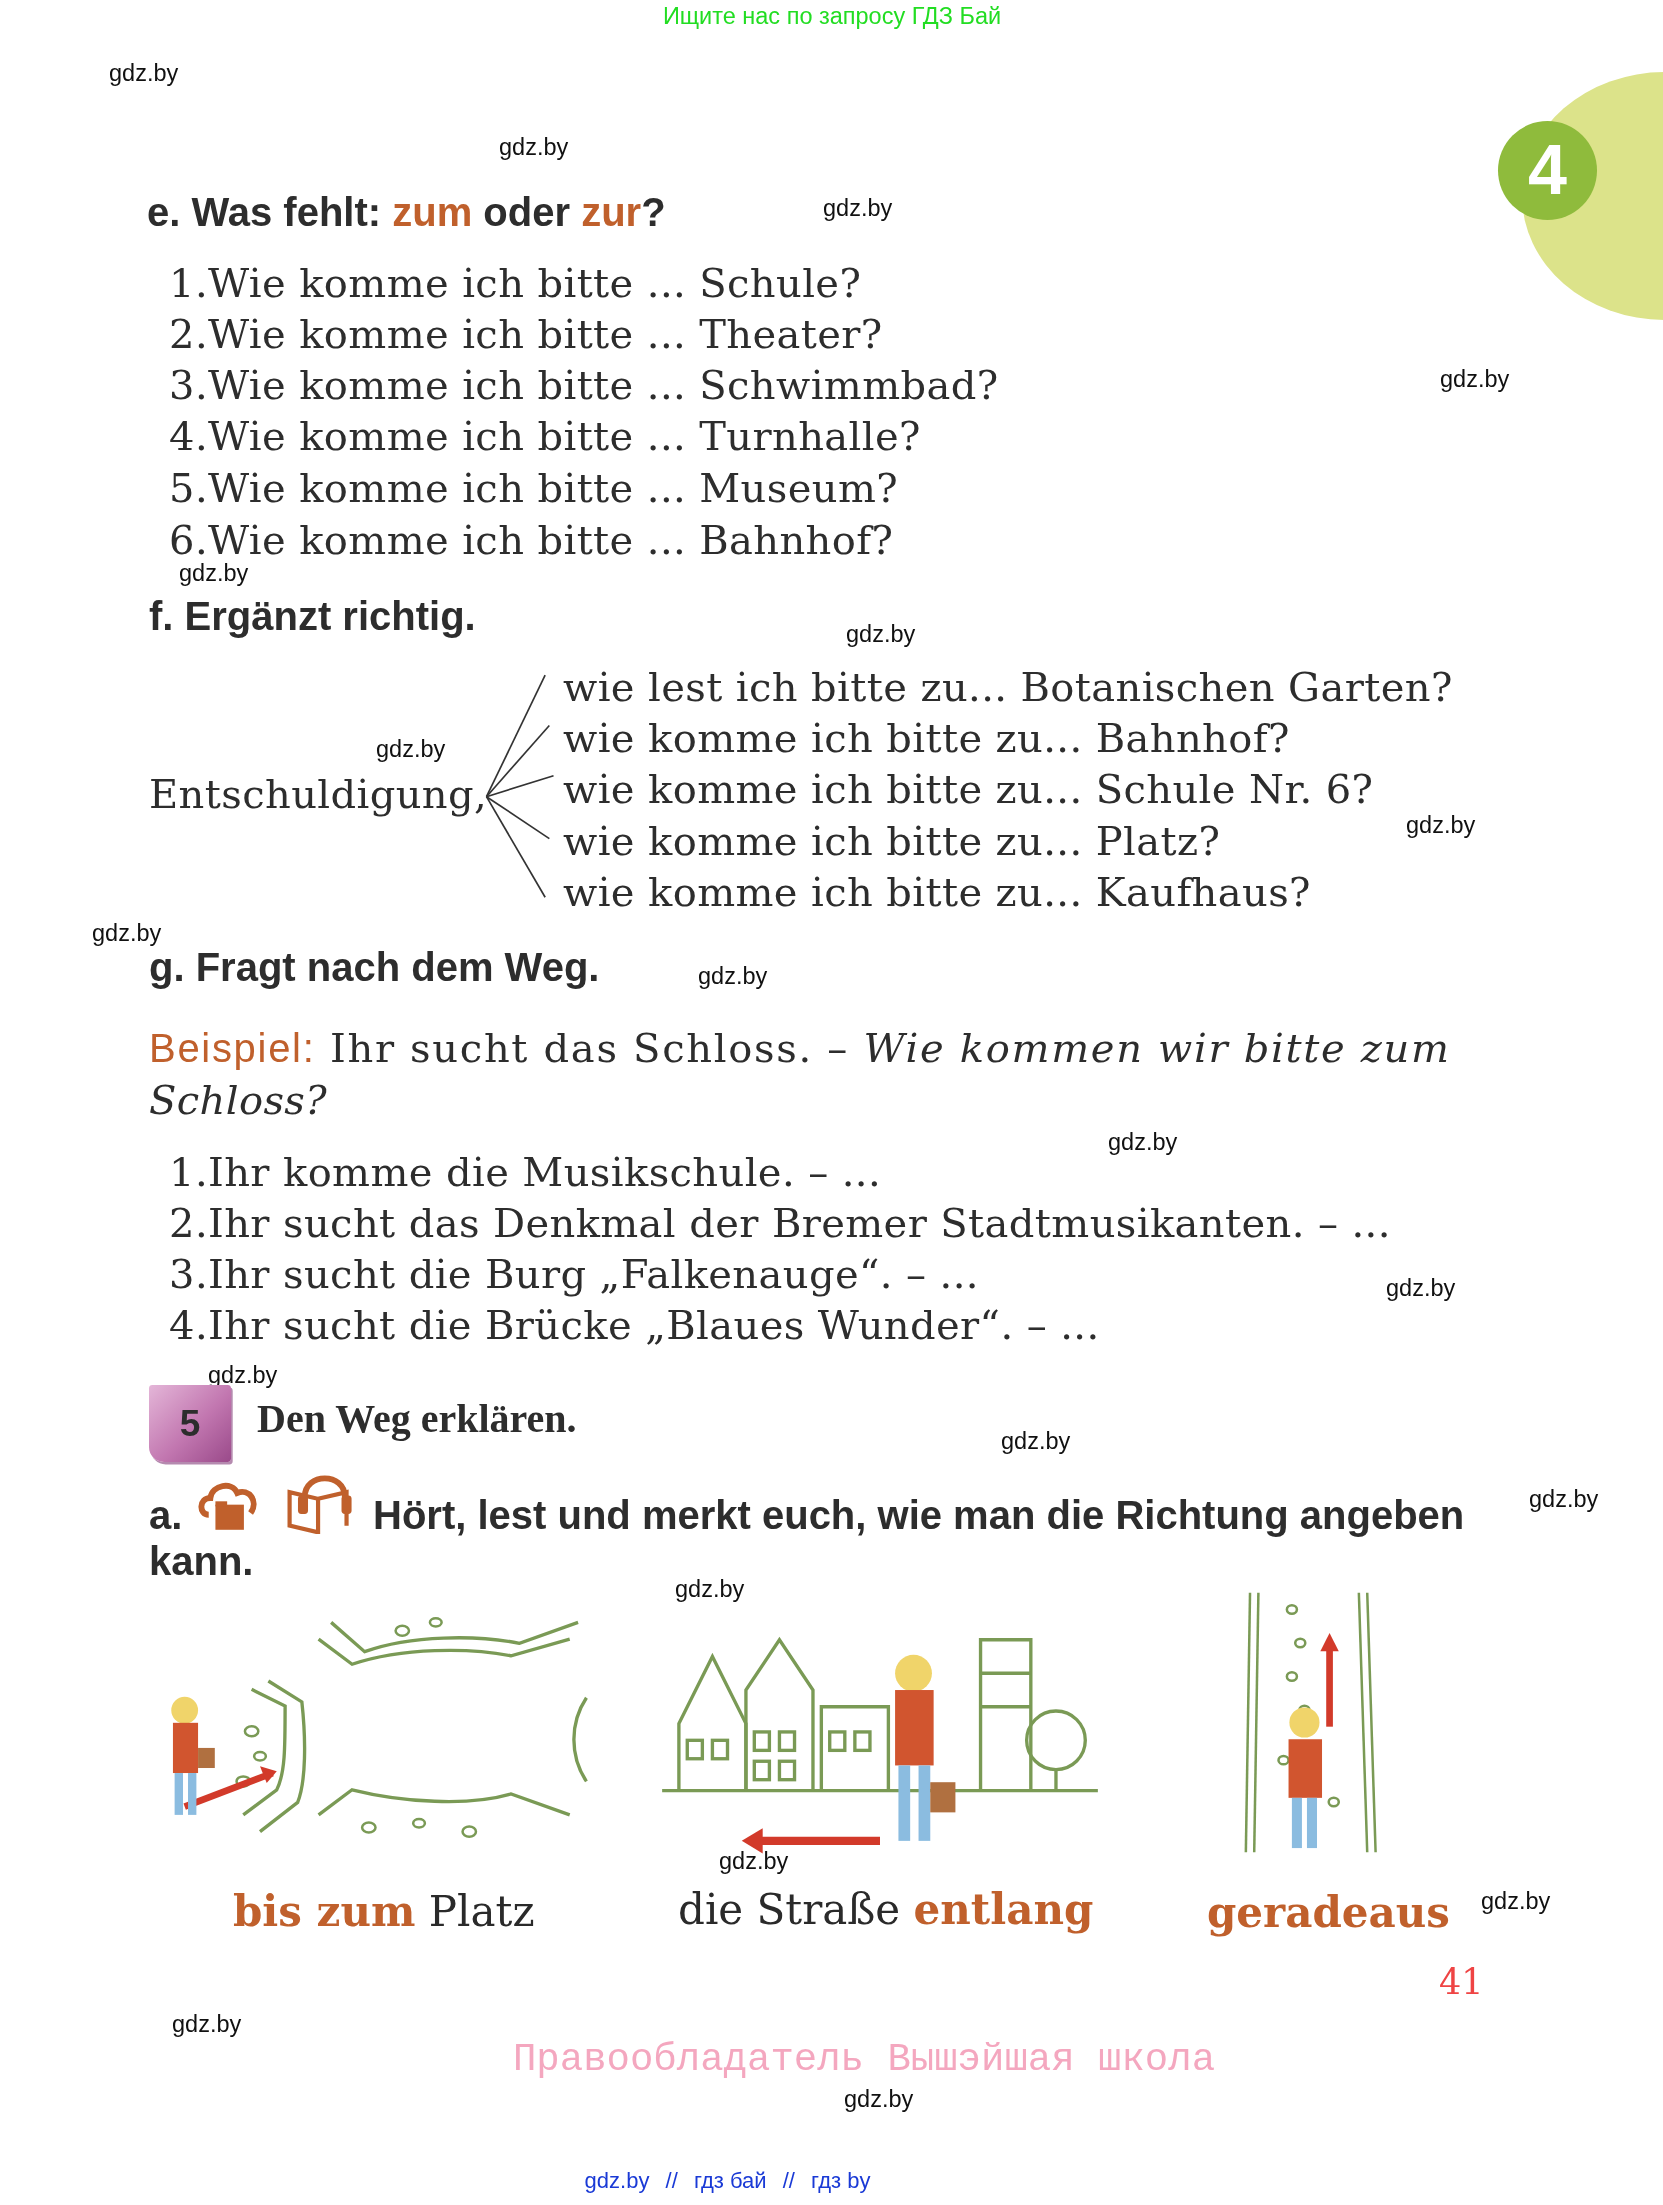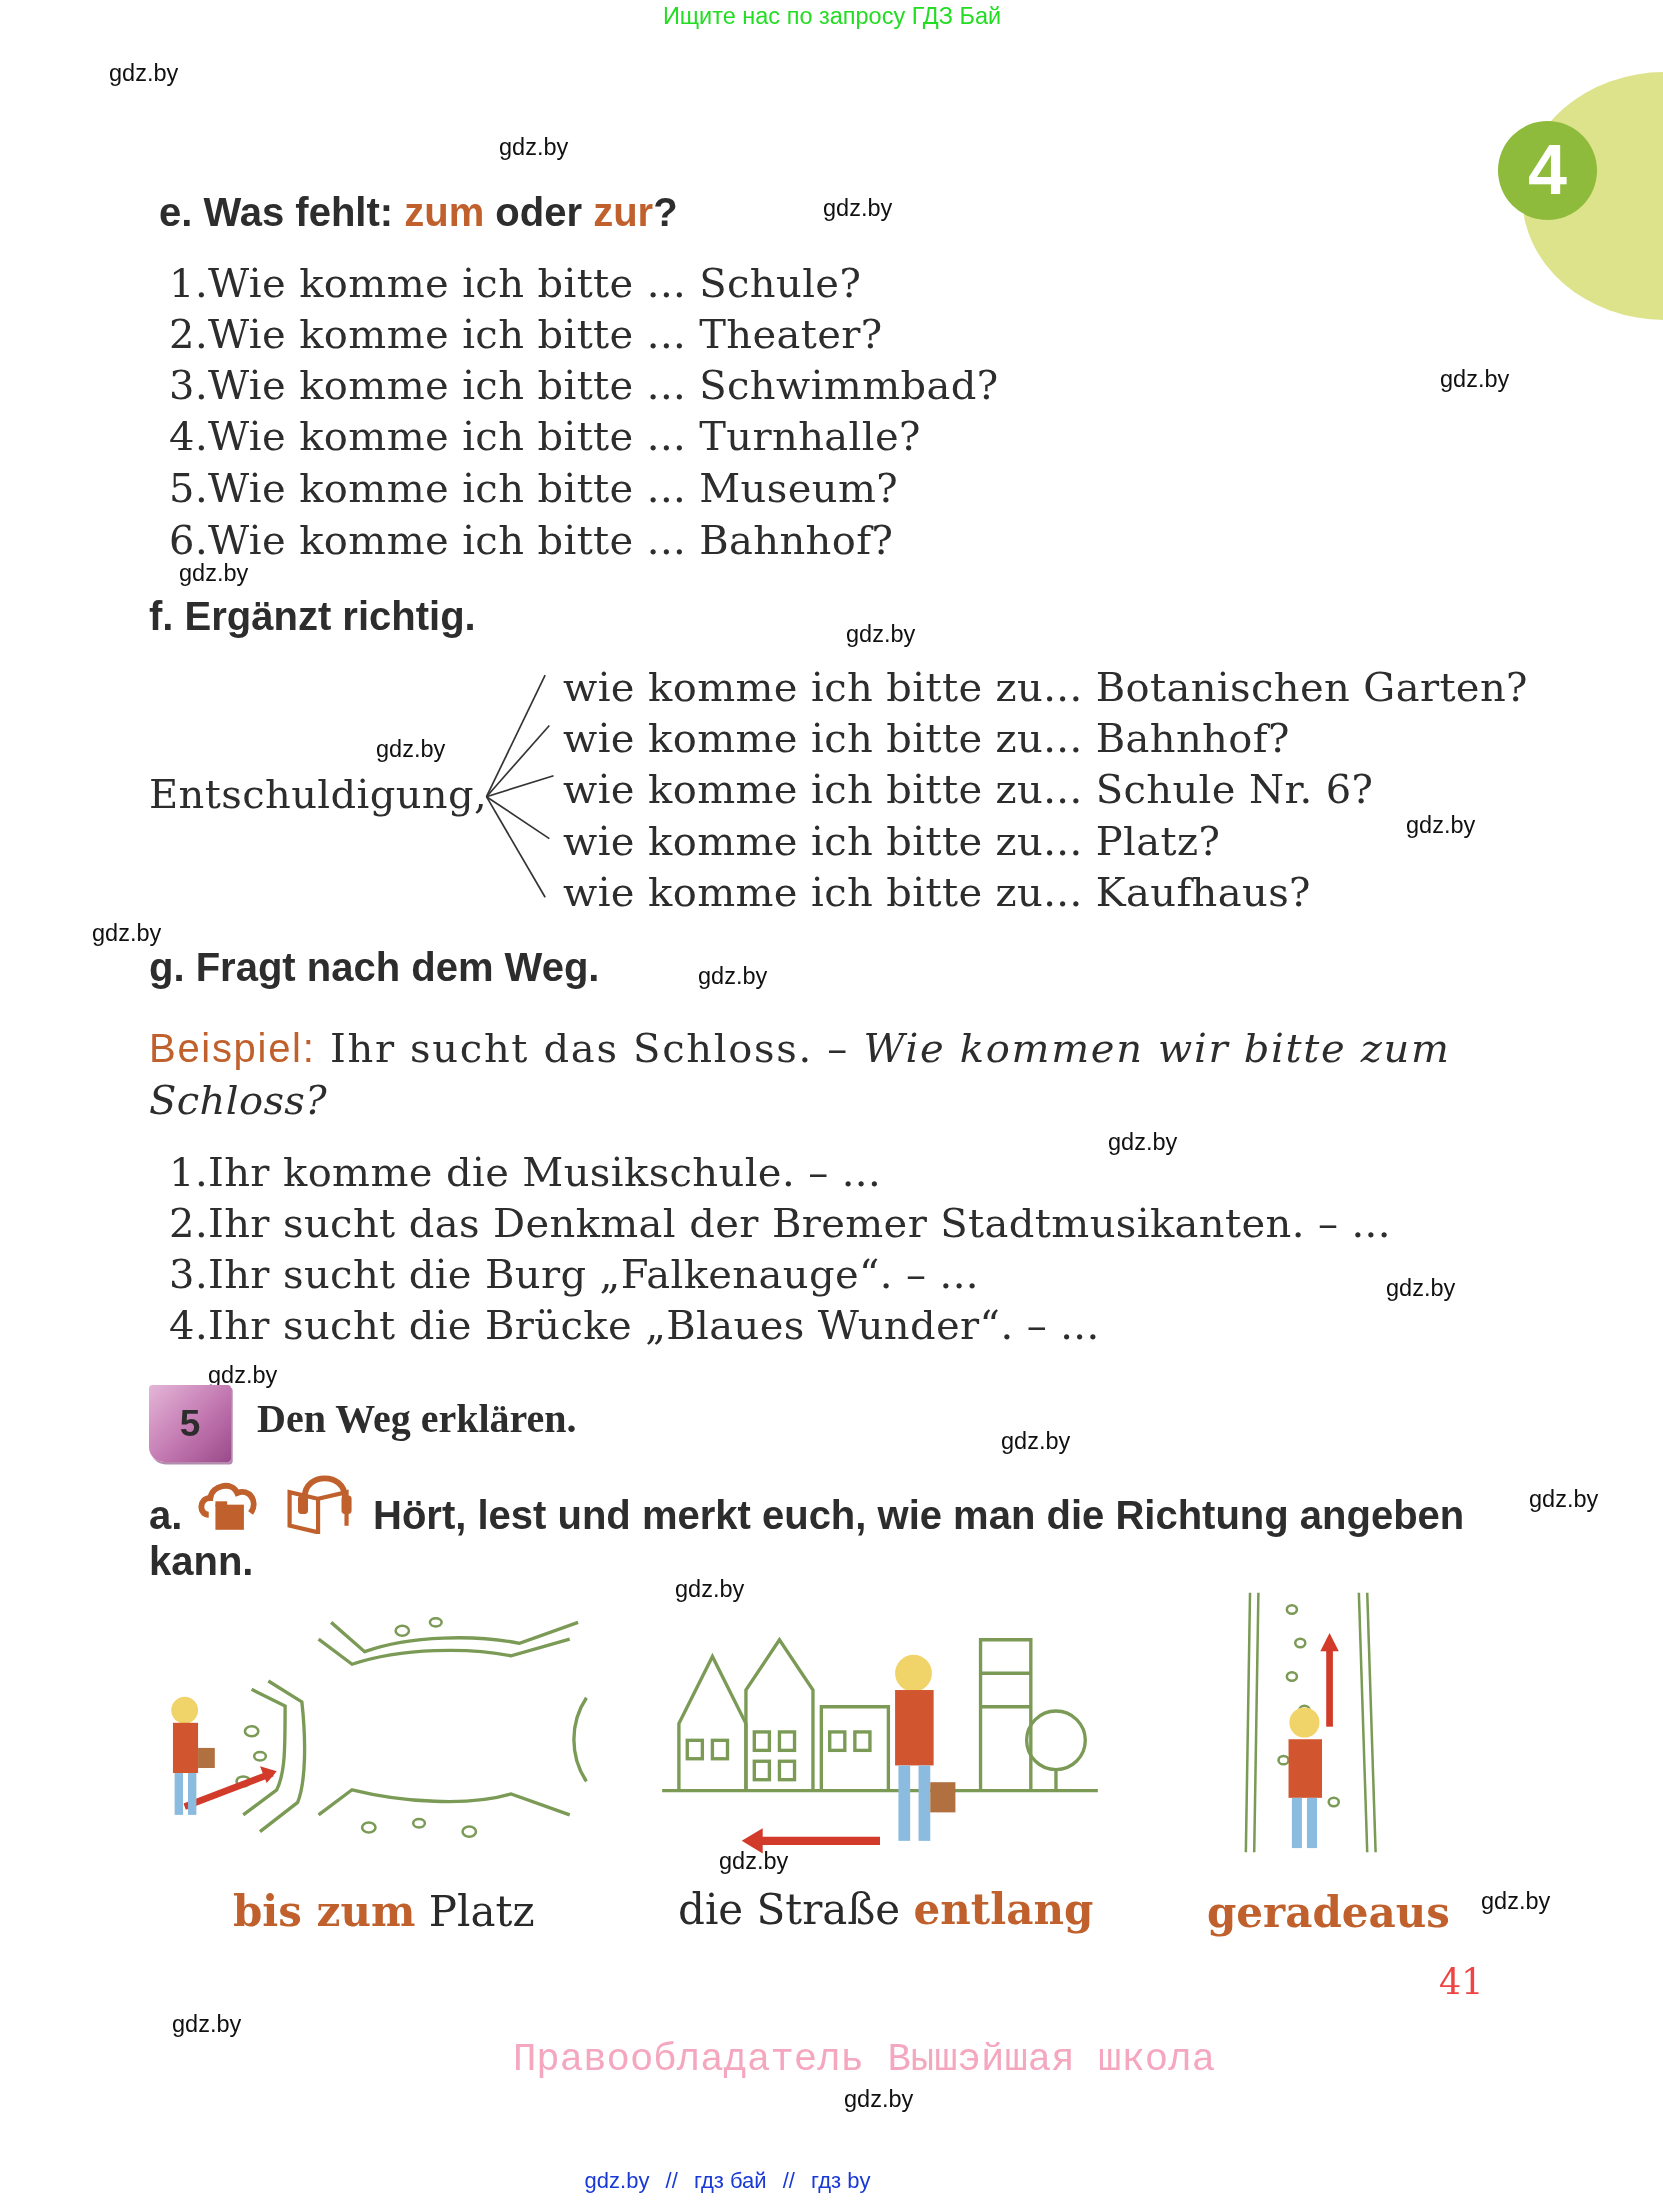--- a/index.html
+++ b/index.html
@@ -44,42 +44,42 @@
 <div class="wm" style="left:1386px;top:1275px">gdz.by</div>
 <div class="wm" style="left:208px;top:1362px">gdz.by</div>
 <div class="wm" style="left:1001px;top:1428px">gdz.by</div>
 <div class="wm" style="left:1529px;top:1486px">gdz.by</div>
 <div class="wm" style="left:675px;top:1576px">gdz.by</div>
 <div class="wm" style="left:719px;top:1848px">gdz.by</div>
 <div class="wm" style="left:1481px;top:1888px">gdz.by</div>
 <div class="wm" style="left:172px;top:2011px">gdz.by</div>
 <div class="wm" style="left:844px;top:2086px">gdz.by</div>
 
-<div class="abs sans-h" style="left:159px;top:190px">
+<div class="abs sans-h" style="left:147px;top:190px">
   <span>e. Was fehlt: </span><span class="accent">zum</span><span> oder </span><span class="accent">zur</span><span>?</span>
 </div>
 <div class="abs serif-line" style="left:149px;top:260px"><span class="num">1.</span><span>Wie komme ich bitte ... Schule?</span></div>
 <div class="abs serif-line" style="left:149px;top:311px"><span class="num">2.</span><span>Wie komme ich bitte ... Theater?</span></div>
 <div class="abs serif-line" style="left:149px;top:362px"><span class="num">3.</span><span>Wie komme ich bitte ... Schwimmbad?</span></div>
 <div class="abs serif-line" style="left:149px;top:413px"><span class="num">4.</span><span>Wie komme ich bitte ... Turnhalle?</span></div>
 <div class="abs serif-line" style="left:149px;top:465px"><span class="num">5.</span><span>Wie komme ich bitte ... Museum?</span></div>
 <div class="abs serif-line" style="left:149px;top:517px"><span class="num">6.</span><span>Wie komme ich bitte ... Bahnhof?</span></div>
 
 <div class="abs sans-h" style="left:149px;top:594px">f. Ergänzt richtig.</div>
 <div class="abs serif-line" style="left:149px;top:771px">Entschuldigung,</div>
 <svg class="abs" style="left:478px;top:671px" width="84" height="243" viewBox="0 0 100 290">
   <g stroke="#333" stroke-width="2" fill="none">
     <line x1="10" y1="150" x2="80" y2="5"></line>
     <line x1="10" y1="150" x2="85" y2="65"></line>
     <line x1="10" y1="150" x2="90" y2="125"></line>
     <line x1="10" y1="150" x2="85" y2="200"></line>
     <line x1="10" y1="150" x2="80" y2="270"></line>
   </g>
 </svg>
-<div class="abs serif-line" style="left:563px;top:664px">wie komme ich bitte zu... Botanischen Garten?</div>
+<div class="abs serif-line" style="left:563px;top:664px">wie lest ich bitte zu... Botanischen Garten?</div>
 <div class="abs serif-line" style="left:563px;top:715px">wie komme ich bitte zu... Bahnhof?</div>
 <div class="abs serif-line" style="left:563px;top:766px">wie komme ich bitte zu... Schule Nr. 6?</div>
 <div class="abs serif-line" style="left:563px;top:818px">wie komme ich bitte zu... Platz?</div>
 <div class="abs serif-line" style="left:563px;top:869px">wie komme ich bitte zu... Kaufhaus?</div>
 
 <div class="abs sans-h" style="left:149px;top:945px">g. Fragt nach dem Weg.</div>
 <div class="abs serif-line" style="left:149px;top:1025px;letter-spacing:1.7px">
   <span class="accent" style="font-family:'Liberation Sans',sans-serif">Beispiel:</span><span> Ihr sucht das Schloss. – </span><i>Wie kommen wir bitte zum</i>
 </div>
 <div class="abs serif-line" style="left:149px;top:1077px"><i>Schloss?</i></div>

